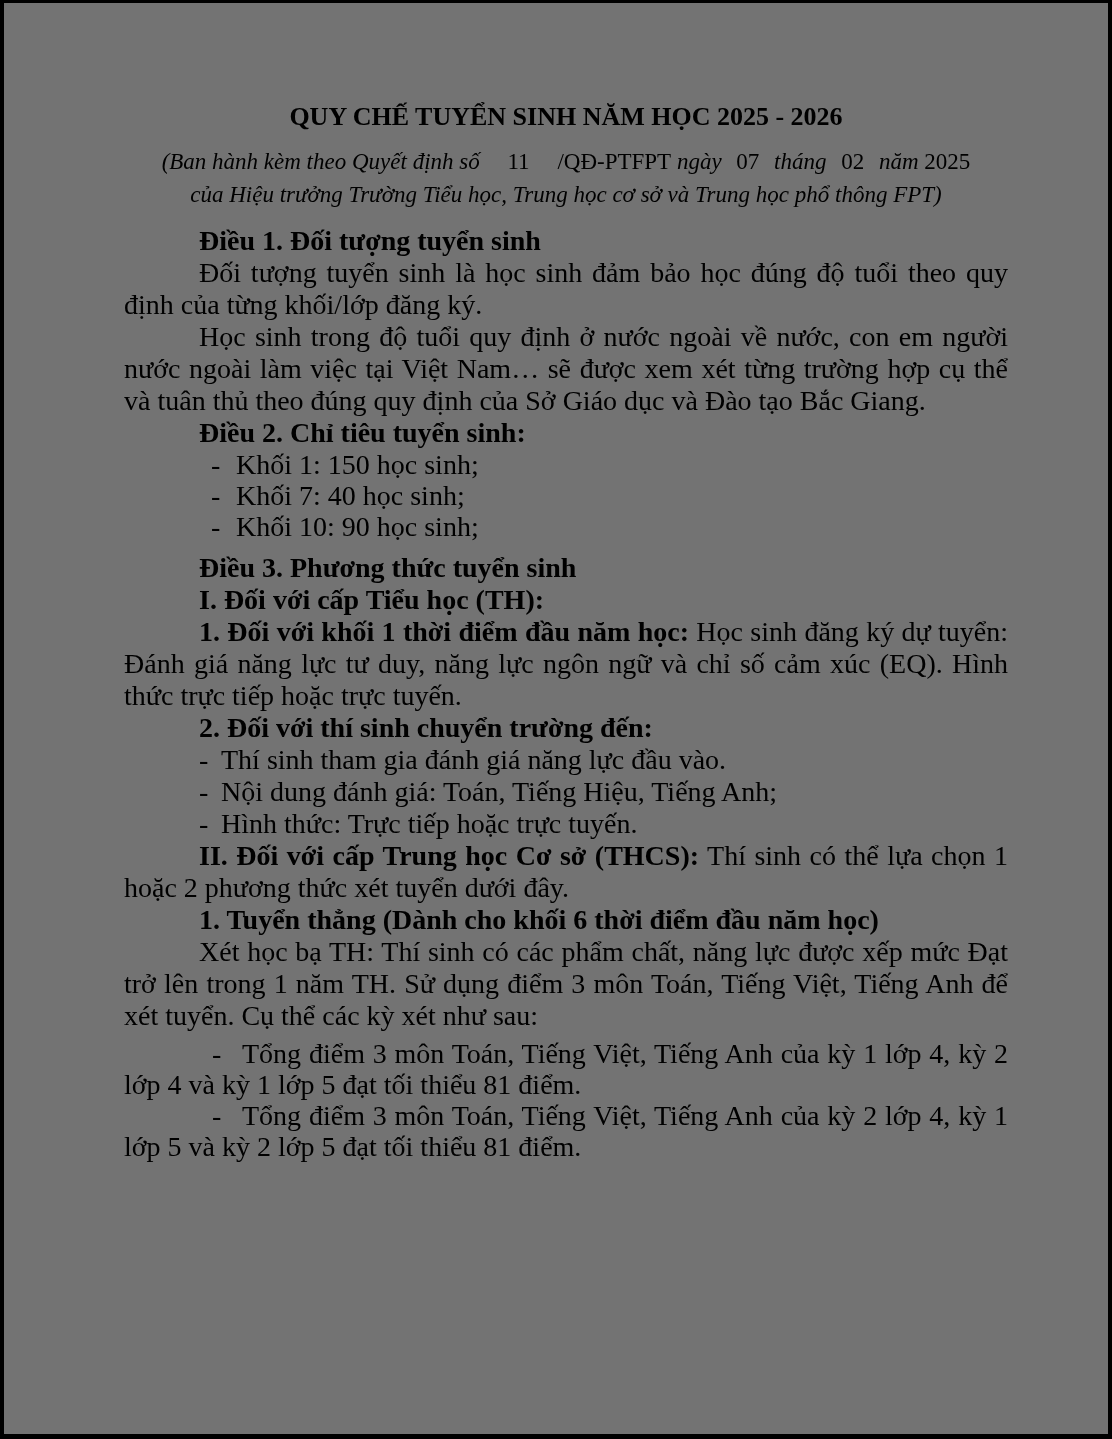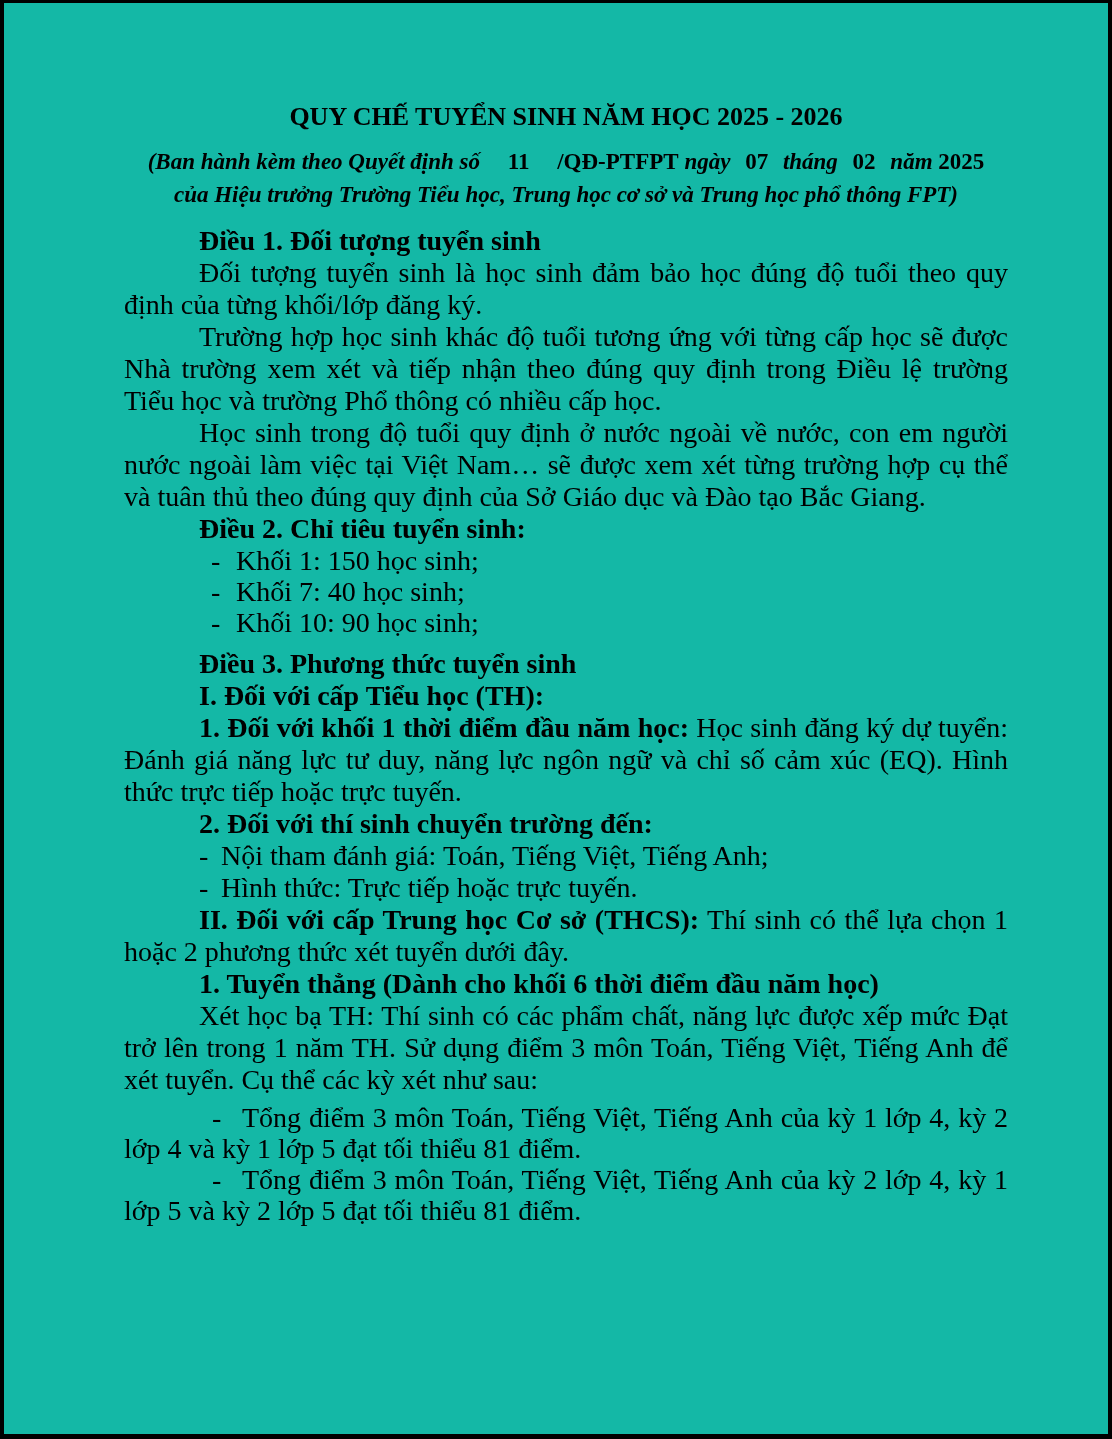--- a/index.html
+++ b/index.html
@@ -1,21 +1,21 @@
 <!DOCTYPE html>
 <html lang="vi"><head>
 <meta charset="utf-8">
 <style>
   html, body { margin: 0; padding: 0; background: #ffffff; }
   .page {
     position: relative;
     width: 1112px;
     height: 1439px;
     box-sizing: border-box;
-    background: #14b8a6;
+    background: #737373;
     border-top: 3px solid #000;
     border-left: 4px solid #000;
     border-right: 4px solid #000;
     border-bottom: 5px solid #000;
     overflow: hidden;
     font-family: "Liberation Serif", "DejaVu Serif", serif;
     color: #000;
   }
   .content {
     padding: 96px 100px 0 120px;
@@ -25,21 +25,20 @@
     font-weight: bold;
     font-size: 26px;
     line-height: 36px;
   }
   .issue {
     text-align: center;
     font-style: italic;
     font-size: 23px;
     line-height: 33px;
     margin-top: 10px;
-    font-weight: bold;
   }
   .issue .num { font-style: normal; }
   .issue .upright { font-style: normal; }
   .issue .sp-wide { margin: 0 22px; }
   .issue .sp { margin: 0 9px; }
   .body-text {
     font-size: 28px;
     line-height: 32px;
     text-align: justify;
   }
@@ -82,42 +81,42 @@
         <span>năm</span>
         <span class="num">2025</span>
       </div>
       <div>của Hiệu trưởng Trường Tiểu học, Trung học cơ sở và Trung học phổ thông FPT)</div>
     </div>
 
     <div class="body-text">
 
       <p class="h-art mt14">Điều 1. Đối tượng tuyển sinh</p>
       <p>Đối tượng tuyển sinh là học sinh đảm bảo học đúng độ tuổi theo quy định của từng khối/lớp đăng ký.</p>
-      <p>Trường hợp học sinh khác độ tuổi tương ứng với từng cấp học sẽ được Nhà trường xem xét và tiếp nhận theo đúng quy định trong Điều lệ trường Tiểu học và trường Phổ thông có nhiều cấp học.</p>
       <p>Học sinh trong độ tuổi quy định ở nước ngoài về nước, con em người nước ngoài làm việc tại Việt Nam… sẽ được xem xét từng trường hợp cụ thể và tuân thủ theo đúng quy định của Sở Giáo dục và Đào tạo Bắc Giang.</p>
 
       <p class="h-art">Điều 2. Chỉ tiêu tuyển sinh:</p>
       <div class="quota-list">
         <p><span class="marker">-</span><span>Khối 1: 150 học sinh;</span></p>
         <p><span class="marker">-</span><span>Khối 7: 40 học sinh;</span></p>
         <p><span class="marker">-</span><span>Khối 10: 90 học sinh;</span></p>
       </div>
 
       <p class="h-art mt10">Điều 3. Phương thức tuyển sinh</p>
 
       <p class="h-art">I. Đối với cấp Tiểu học (TH):</p>
 
       <p>
         <span class="bold-italic">1. Đối với khối 1 thời điểm đầu năm học:</span>
         <span>Học sinh đăng ký dự tuyển: Đánh giá năng lực tư duy, năng lực ngôn ngữ và chỉ số cảm xúc (EQ). Hình thức trực tiếp hoặc trực tuyến.</span>
       </p>
 
       <p class="bold-italic">2. Đối với thí sinh chuyển trường đến:</p>
 
-      <p class="bullet2"><span class="marker">-</span><span>Nội tham đánh giá: Toán, Tiếng Việt, Tiếng Anh;</span></p>
+      <p class="bullet2"><span class="marker">-</span><span>Thí sinh tham gia đánh giá năng lực đầu vào.</span></p>
+      <p class="bullet2"><span class="marker">-</span><span>Nội dung đánh giá: Toán, Tiếng Hiệu, Tiếng Anh;</span></p>
       <p class="bullet2"><span class="marker">-</span><span>Hình thức: Trực tiếp hoặc trực tuyến.</span></p>
 
       <p>
         <span class="bold">II. Đối với cấp Trung học Cơ sở (THCS):</span>
         <span>Thí sinh có thể lựa chọn 1 hoặc 2 phương thức xét tuyển dưới đây.</span>
       </p>
 
       <p class="h-art">1. Tuyển thẳng (Dành cho khối 6 thời điểm đầu năm học)</p>
       <p>Xét học bạ TH: Thí sinh có các phẩm chất, năng lực được xếp mức Đạt trở lên trong 1 năm TH. Sử dụng điểm 3 môn Toán, Tiếng Việt, Tiếng Anh để xét tuyển. Cụ thể các kỳ xét như sau:</p>
 

